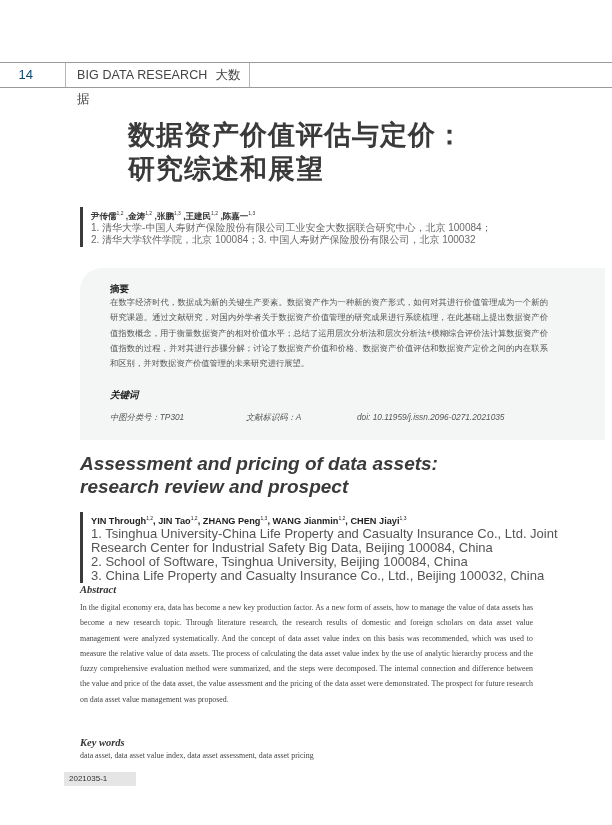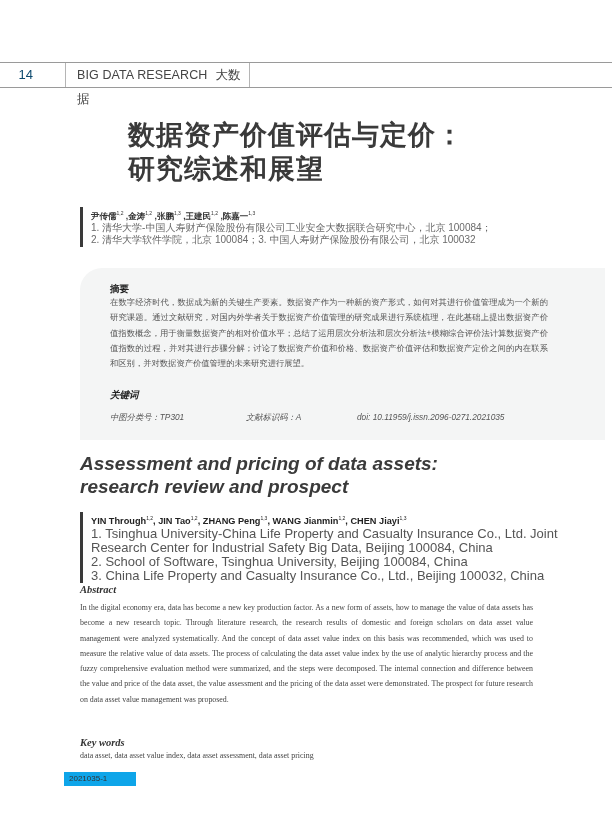--- a/index.html
+++ b/index.html
@@ -62,21 +62,21 @@
       line-height: 15.3px; color: #444; text-align: justify;
     }
     .en-keywords-heading {
       position: absolute; left: 80px; top: 737px; font-family: "Liberation Serif", serif; font-style: italic; font-weight: bold;
       font-size: 10.5px; color: #333;
     }
     .en-keywords-text {
       position: absolute; left: 80px; top: 751px; font-family: Liberation Serif, serif; font-size: 7.9px; color: #444;
     }
     .page-code {
-      position: absolute; left: 64px; top: 772px; width: 72px; height: 14px; line-height: 14px; background: #0ea5e9;
+      position: absolute; left: 64px; top: 772px; width: 72px; height: 14px; line-height: 14px; background: #e5e5e5;
       font-size: 8px; color: #333; padding-left: 5px; box-sizing: border-box;
     }
   </style>
 </head>
 <body>
 
 <div class="header-bar">
   <div class="header-page">14</div>
   <div class="header-journal">
     <span>BIG DATA RESEARCH</span><span class="cn">大数据</span>

